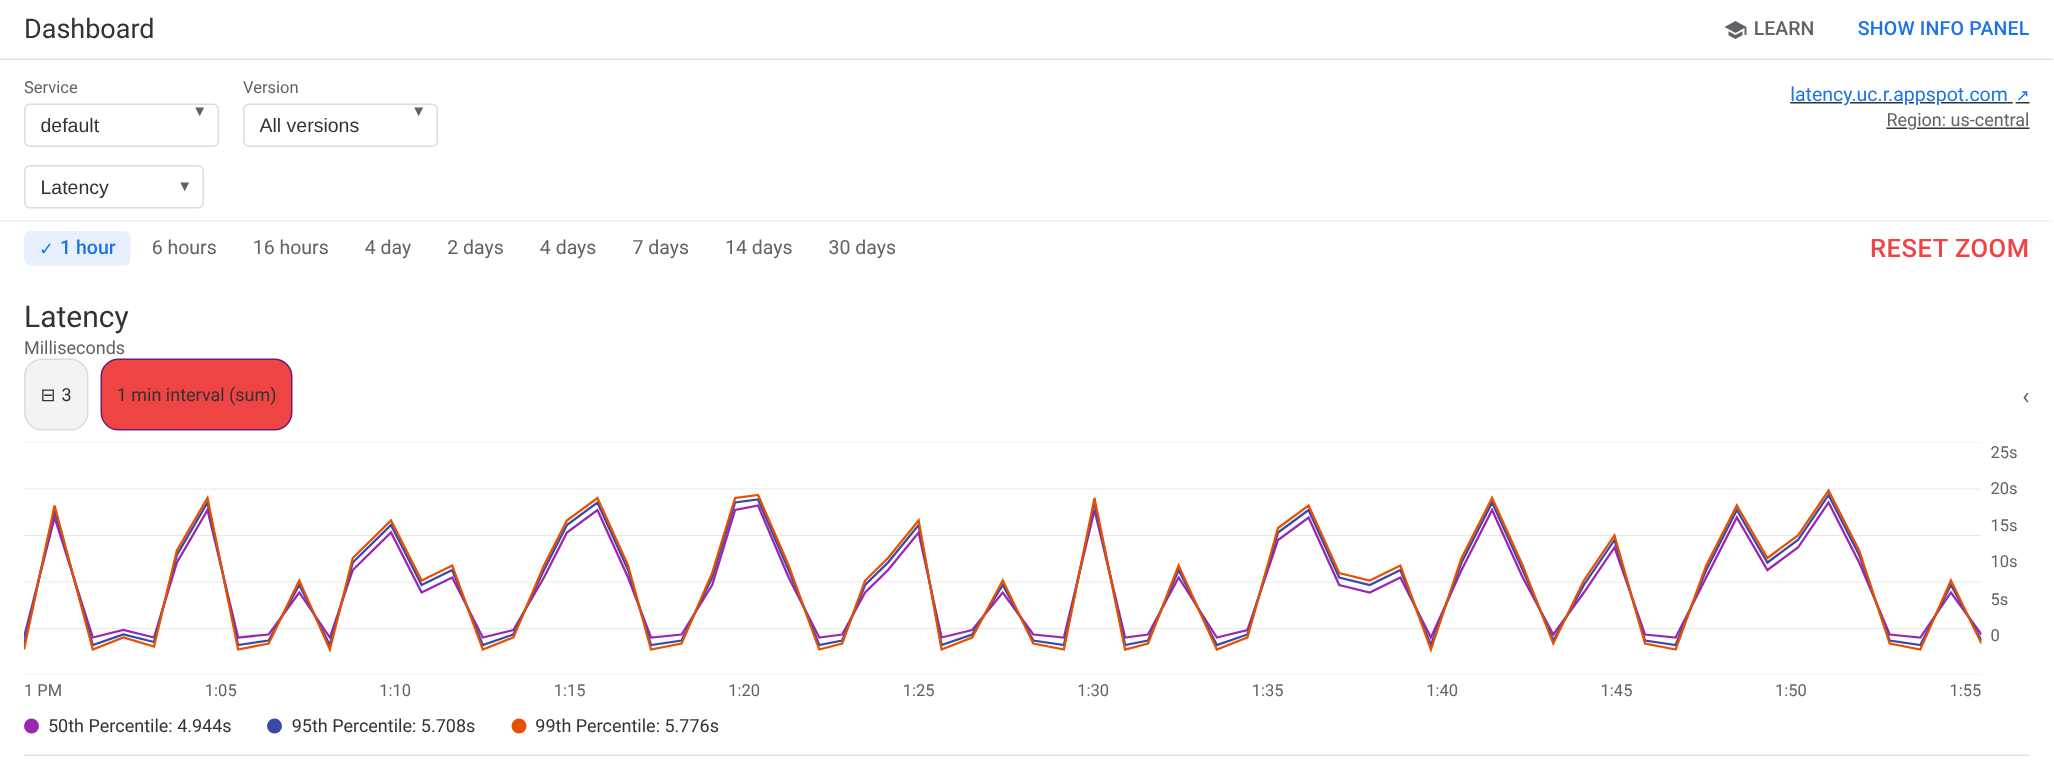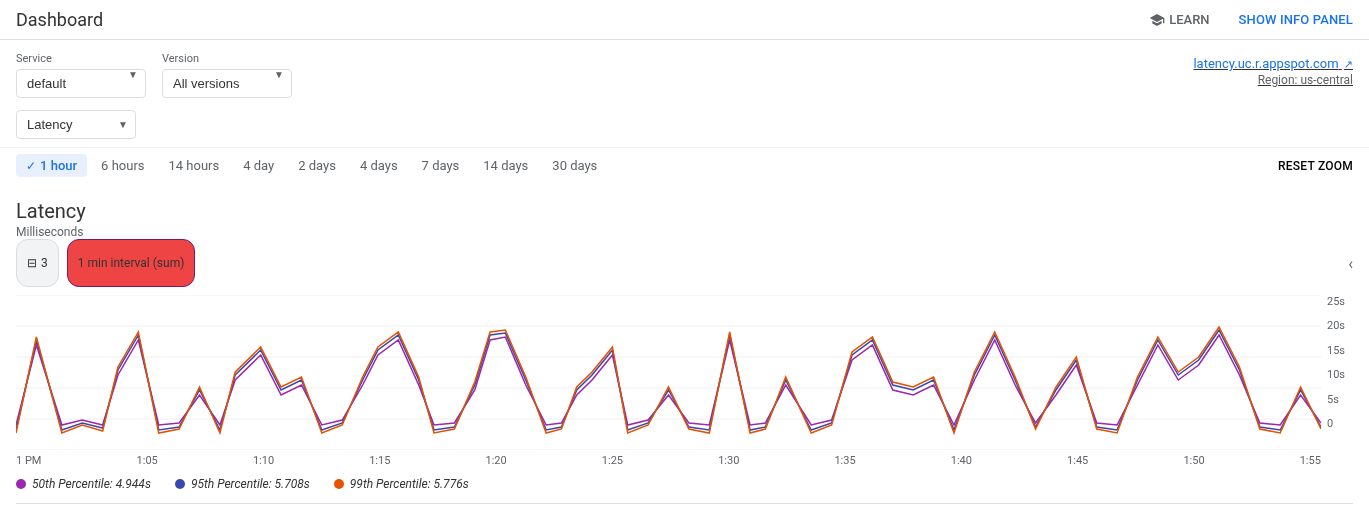--- a/index.html
+++ b/index.html
@@ -146,22 +146,22 @@
     .time-option.active {
       background: #e8f0fe;
       color: #1a73e8;
       font-weight: 500;
     }
     .checkmark {
       color: #1a73e8;
       font-size: 12px;
     }
     .reset-zoom-btn {
-      font-size: 12px;
-      color: #000000;
+      font-size: 17px;
+      color: #ef4444;
       cursor: pointer;
       font-weight: 500;
       letter-spacing: 0.02em;
     }
     
     .chart-container {
       padding: 16px 16px 0;
     }
     .chart-title {
       font-size: 20px;
@@ -220,21 +220,20 @@
       font-size: 11px;
       color: #5f6368;
     }
     
     .chart-legend {
       display: flex;
       gap: 24px;
       padding: 10px 0 4px;
       font-size: 12px;
       color: #333;
-      font-style: italic;
     }
     .legend-item {
       display: flex;
       align-items: center;
       gap: 6px;
     }
     .legend-dot {
       width: 10px;
       height: 10px;
       border-radius: 50%;
@@ -311,21 +310,21 @@
 <div class="time-range-bar">
   <div class="time-options">
     <div class="time-option active">
       <span class="checkmark">✓</span>
       <span>1 hour</span>
     </div>
     <div class="time-option">
       <span>6 hours</span>
     </div>
     <div class="time-option">
-      <span>14 hours</span>
+      <span>16 hours</span>
     </div>
     <div class="time-option">
       <span>4 day</span>
     </div>
     <div class="time-option">
       <span>2 days</span>
     </div>
     <div class="time-option">
       <span>4 days</span>
     </div>

